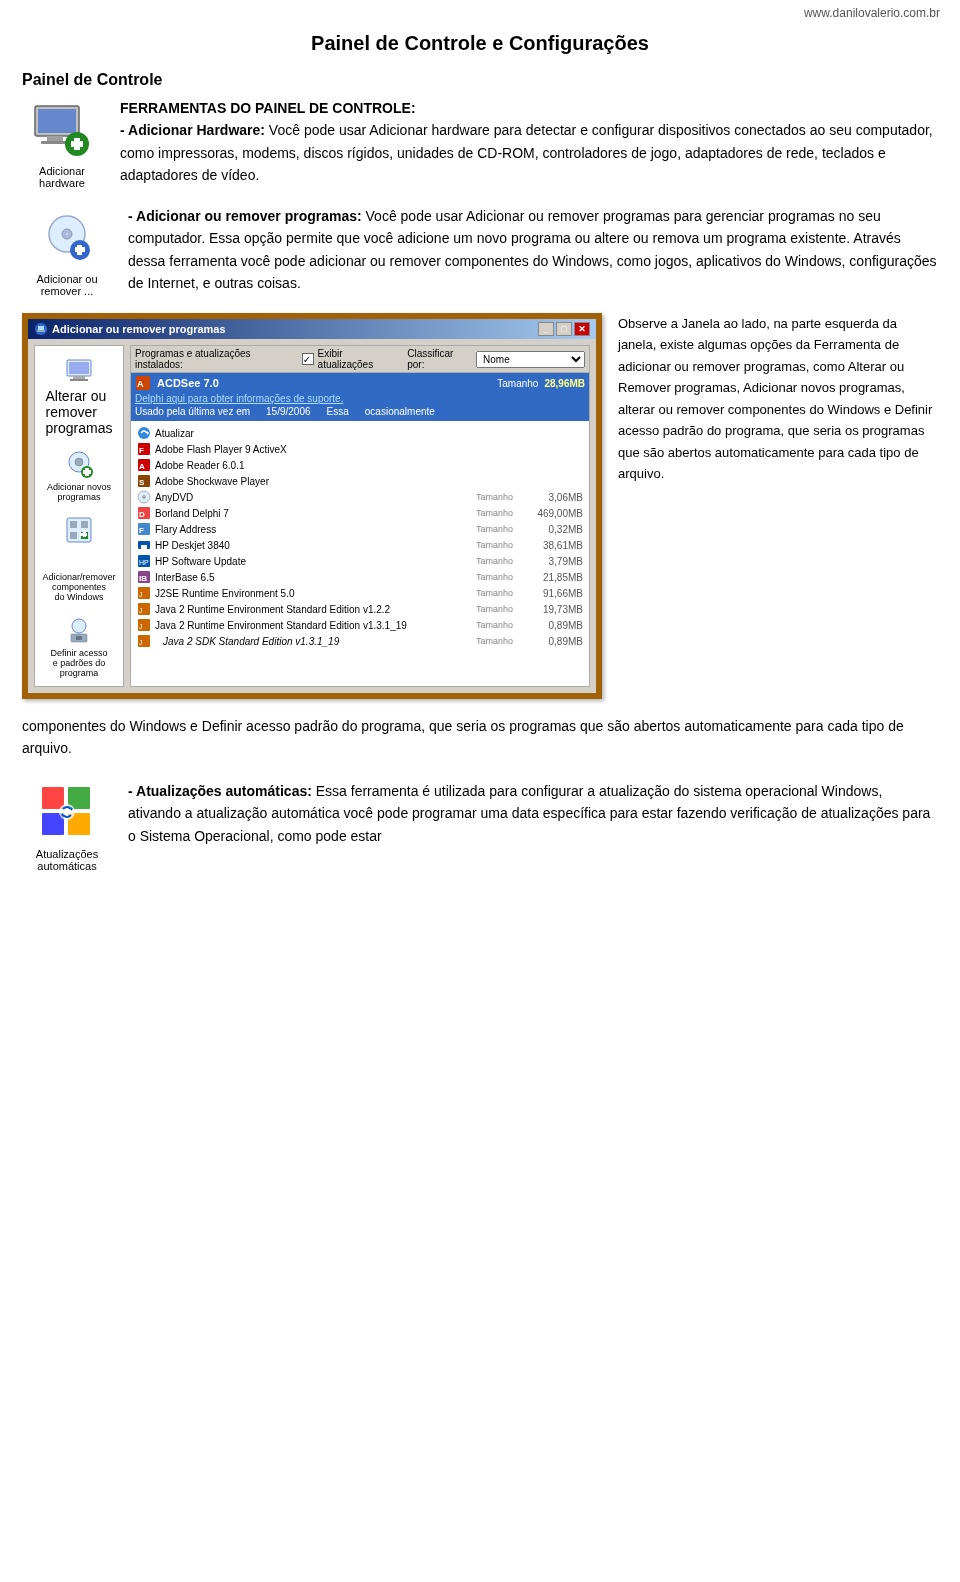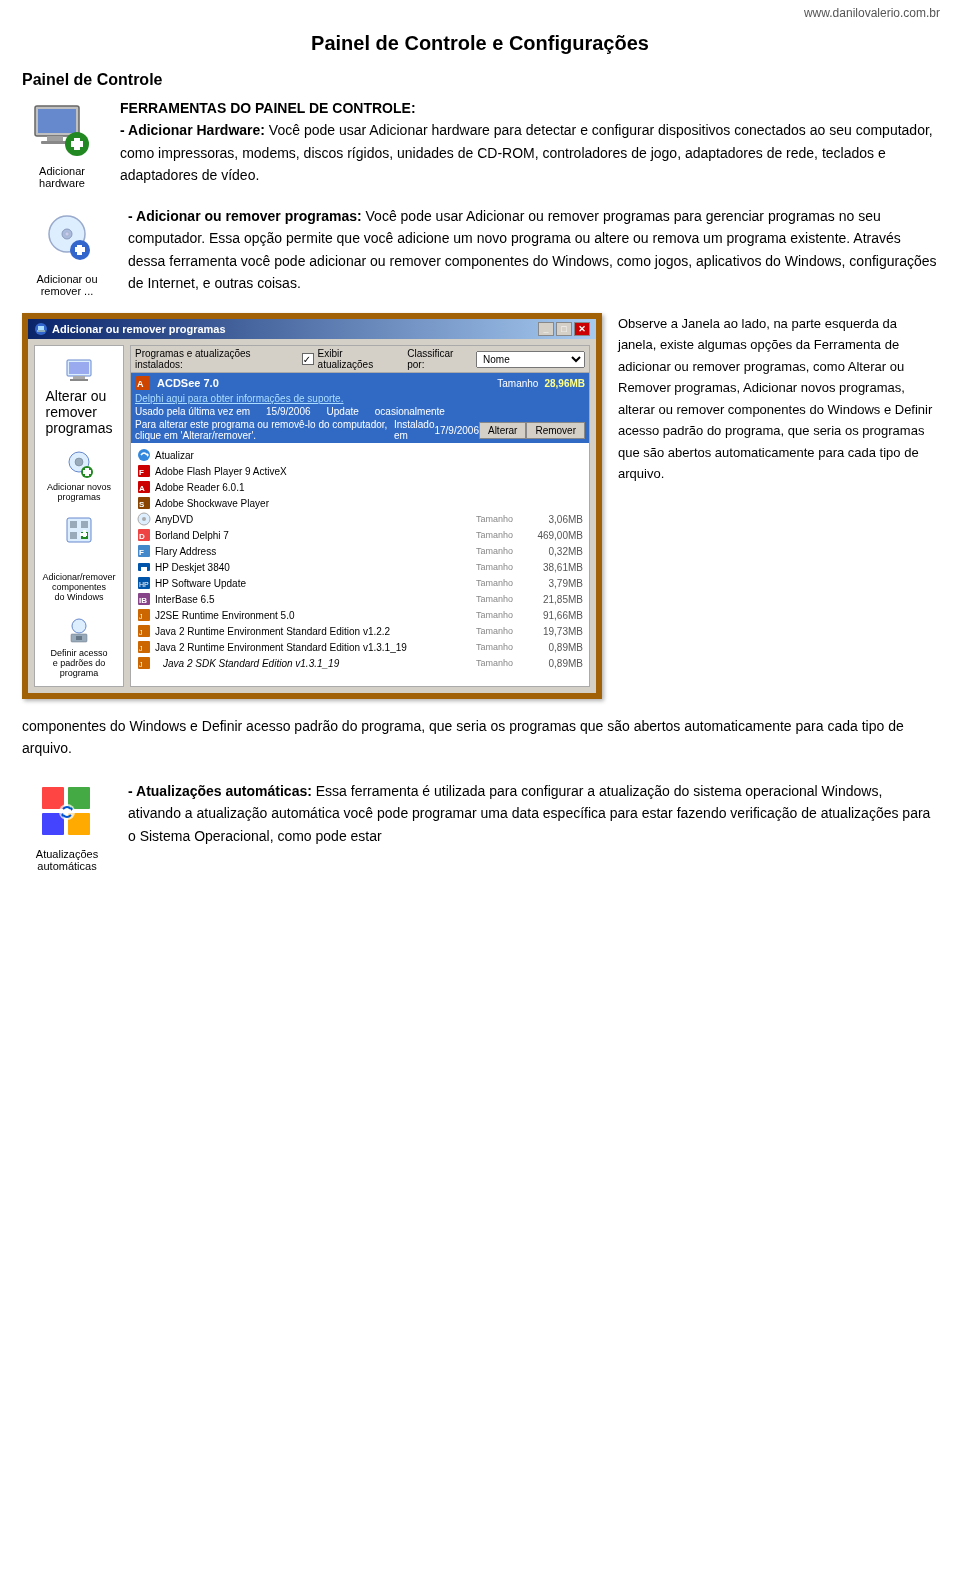--- a/index.html
+++ b/index.html
@@ -405,29 +405,22 @@
                 <span style="flex:1"></span>
                 <span style="font-size:10px;">Tamanho</span>
                 <span style="font-size:10px;font-weight:bold;color:#ffff88;">28,96MB</span>
               </div>
               <div style="font-size:10px;color:#adf;margin-bottom:2px;">
                 <a href="#" style="color:#adf;">Delphi aqui para obter informações de suporte.</a>
               </div>
               <div style="display:flex;gap:16px;font-size:10px;margin-bottom:2px;">
                 <span>Usado pela última vez em</span>
                 <span>15/9/2006</span>
-                <span>Update</span>
+                <span>Essa</span>
                 <span>ocasionalmente</span>
-              </div>
-              <div style="display:flex;justify-content:space-between;align-items:center;font-size:10px;">
-                <span>Para alterar este programa ou removê-lo do computador, clique em 'Alterar/remover'.</span>
-                <span style="font-size:10px;">Instalado em</span>
-                <span style="font-size:10px;">17/9/2006</span>
-                <button class="win-action-btn">Alterar</button>
-                <button class="win-action-btn">Remover</button>
               </div>
             </div>
 
             <div class="win-program-list">
 
               <div class="win-program-item">
                 <svg width="14" height="14" viewBox="0 0 14 14">
                     <circle cx="7" cy="7" r="6" fill="#3388dd"></circle>
                     <path d="M4 7 Q7 3 10 7" stroke="white" fill="none" stroke-width="1.5"></path>
                     <polygon points="10,5 10,9 12,7" fill="white"></polygon>

